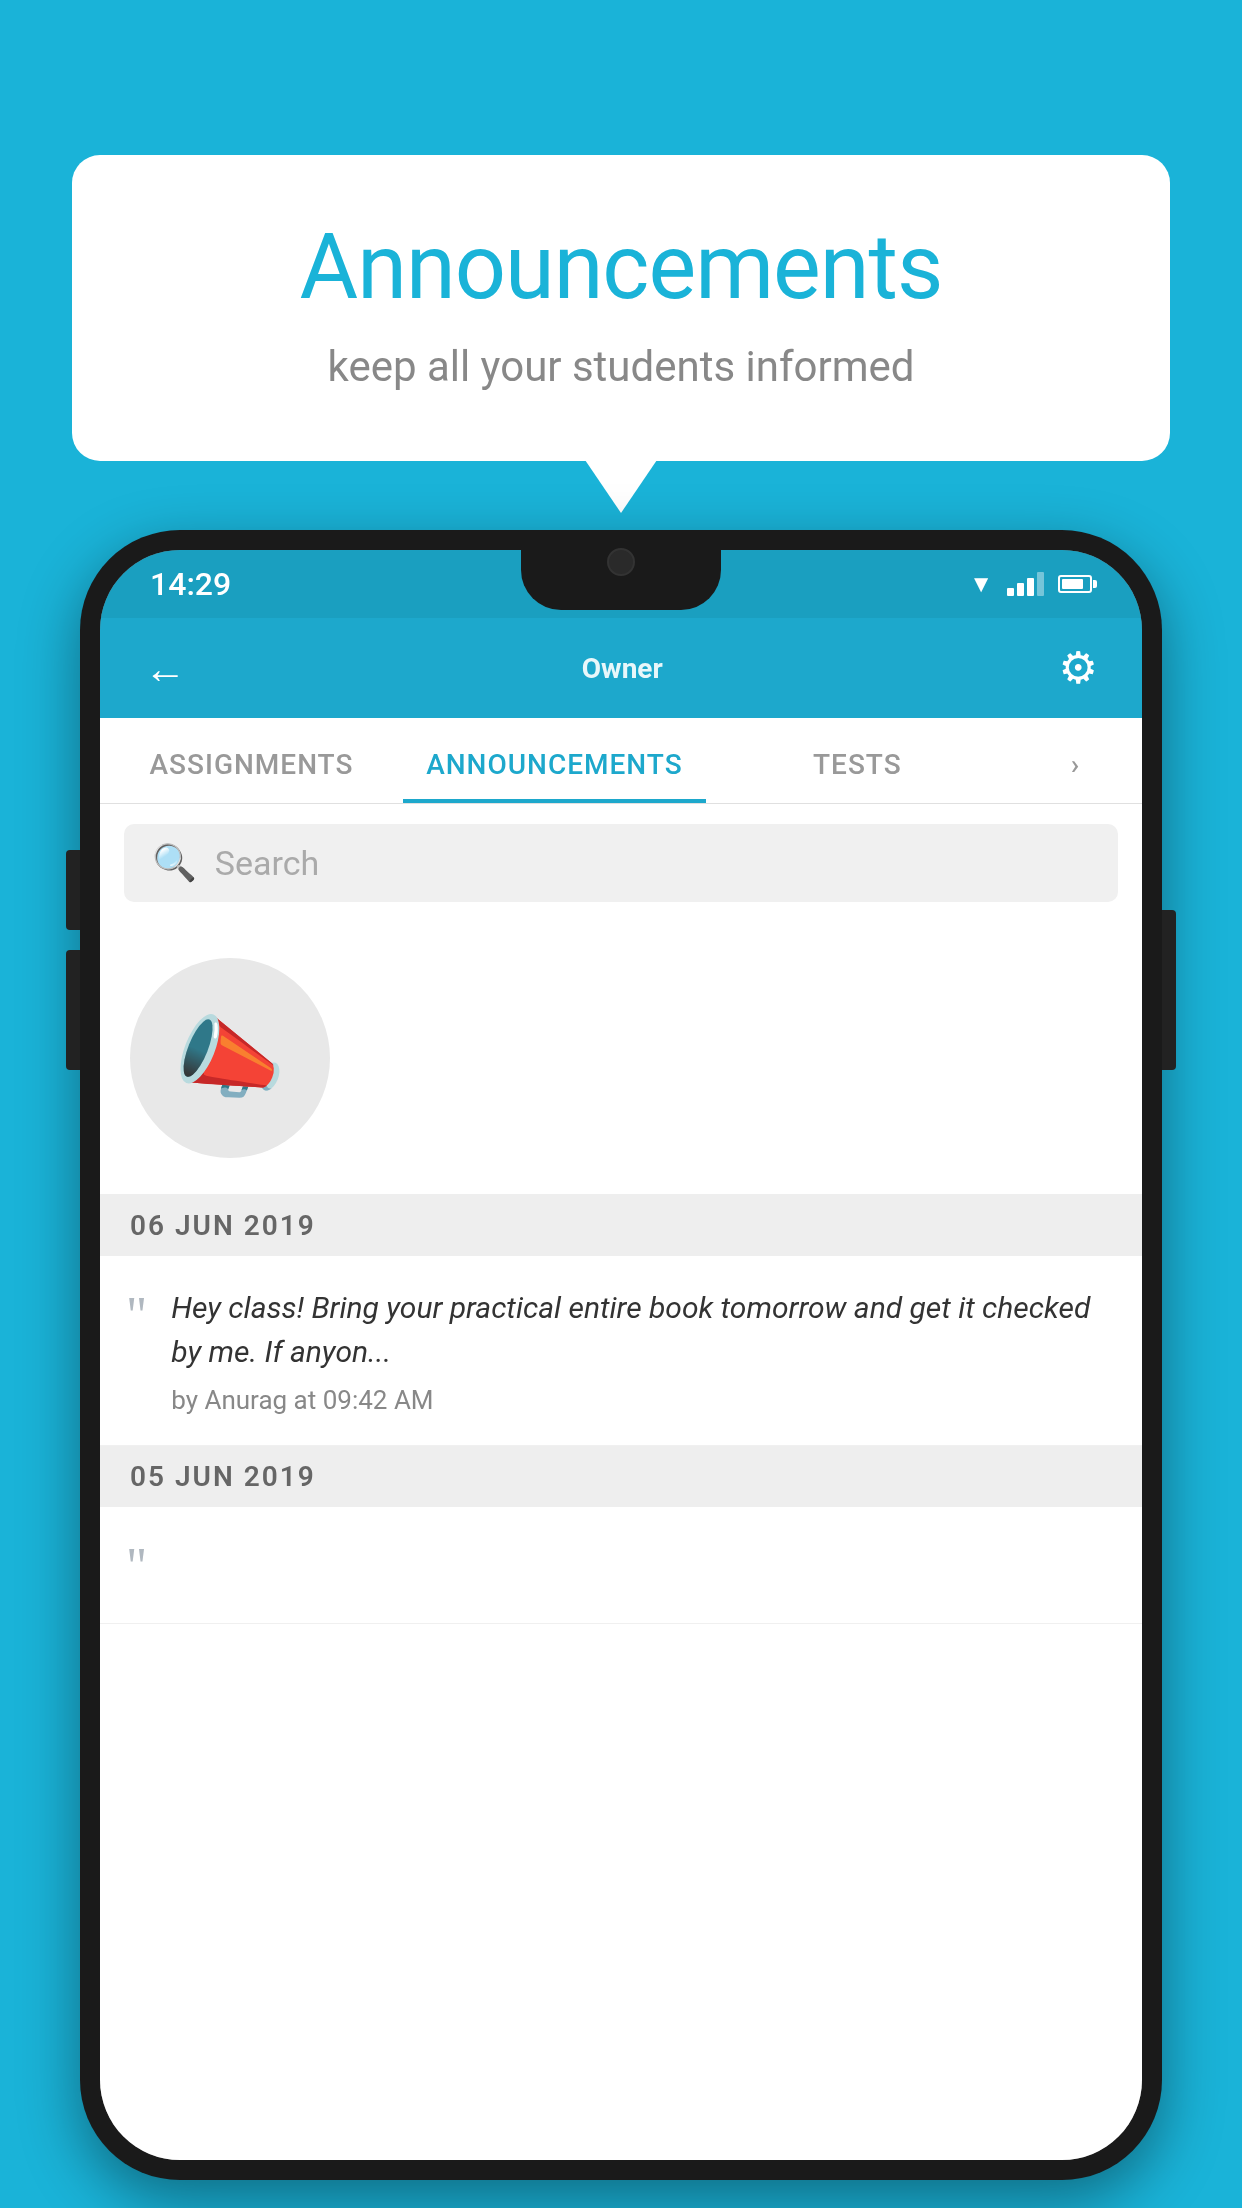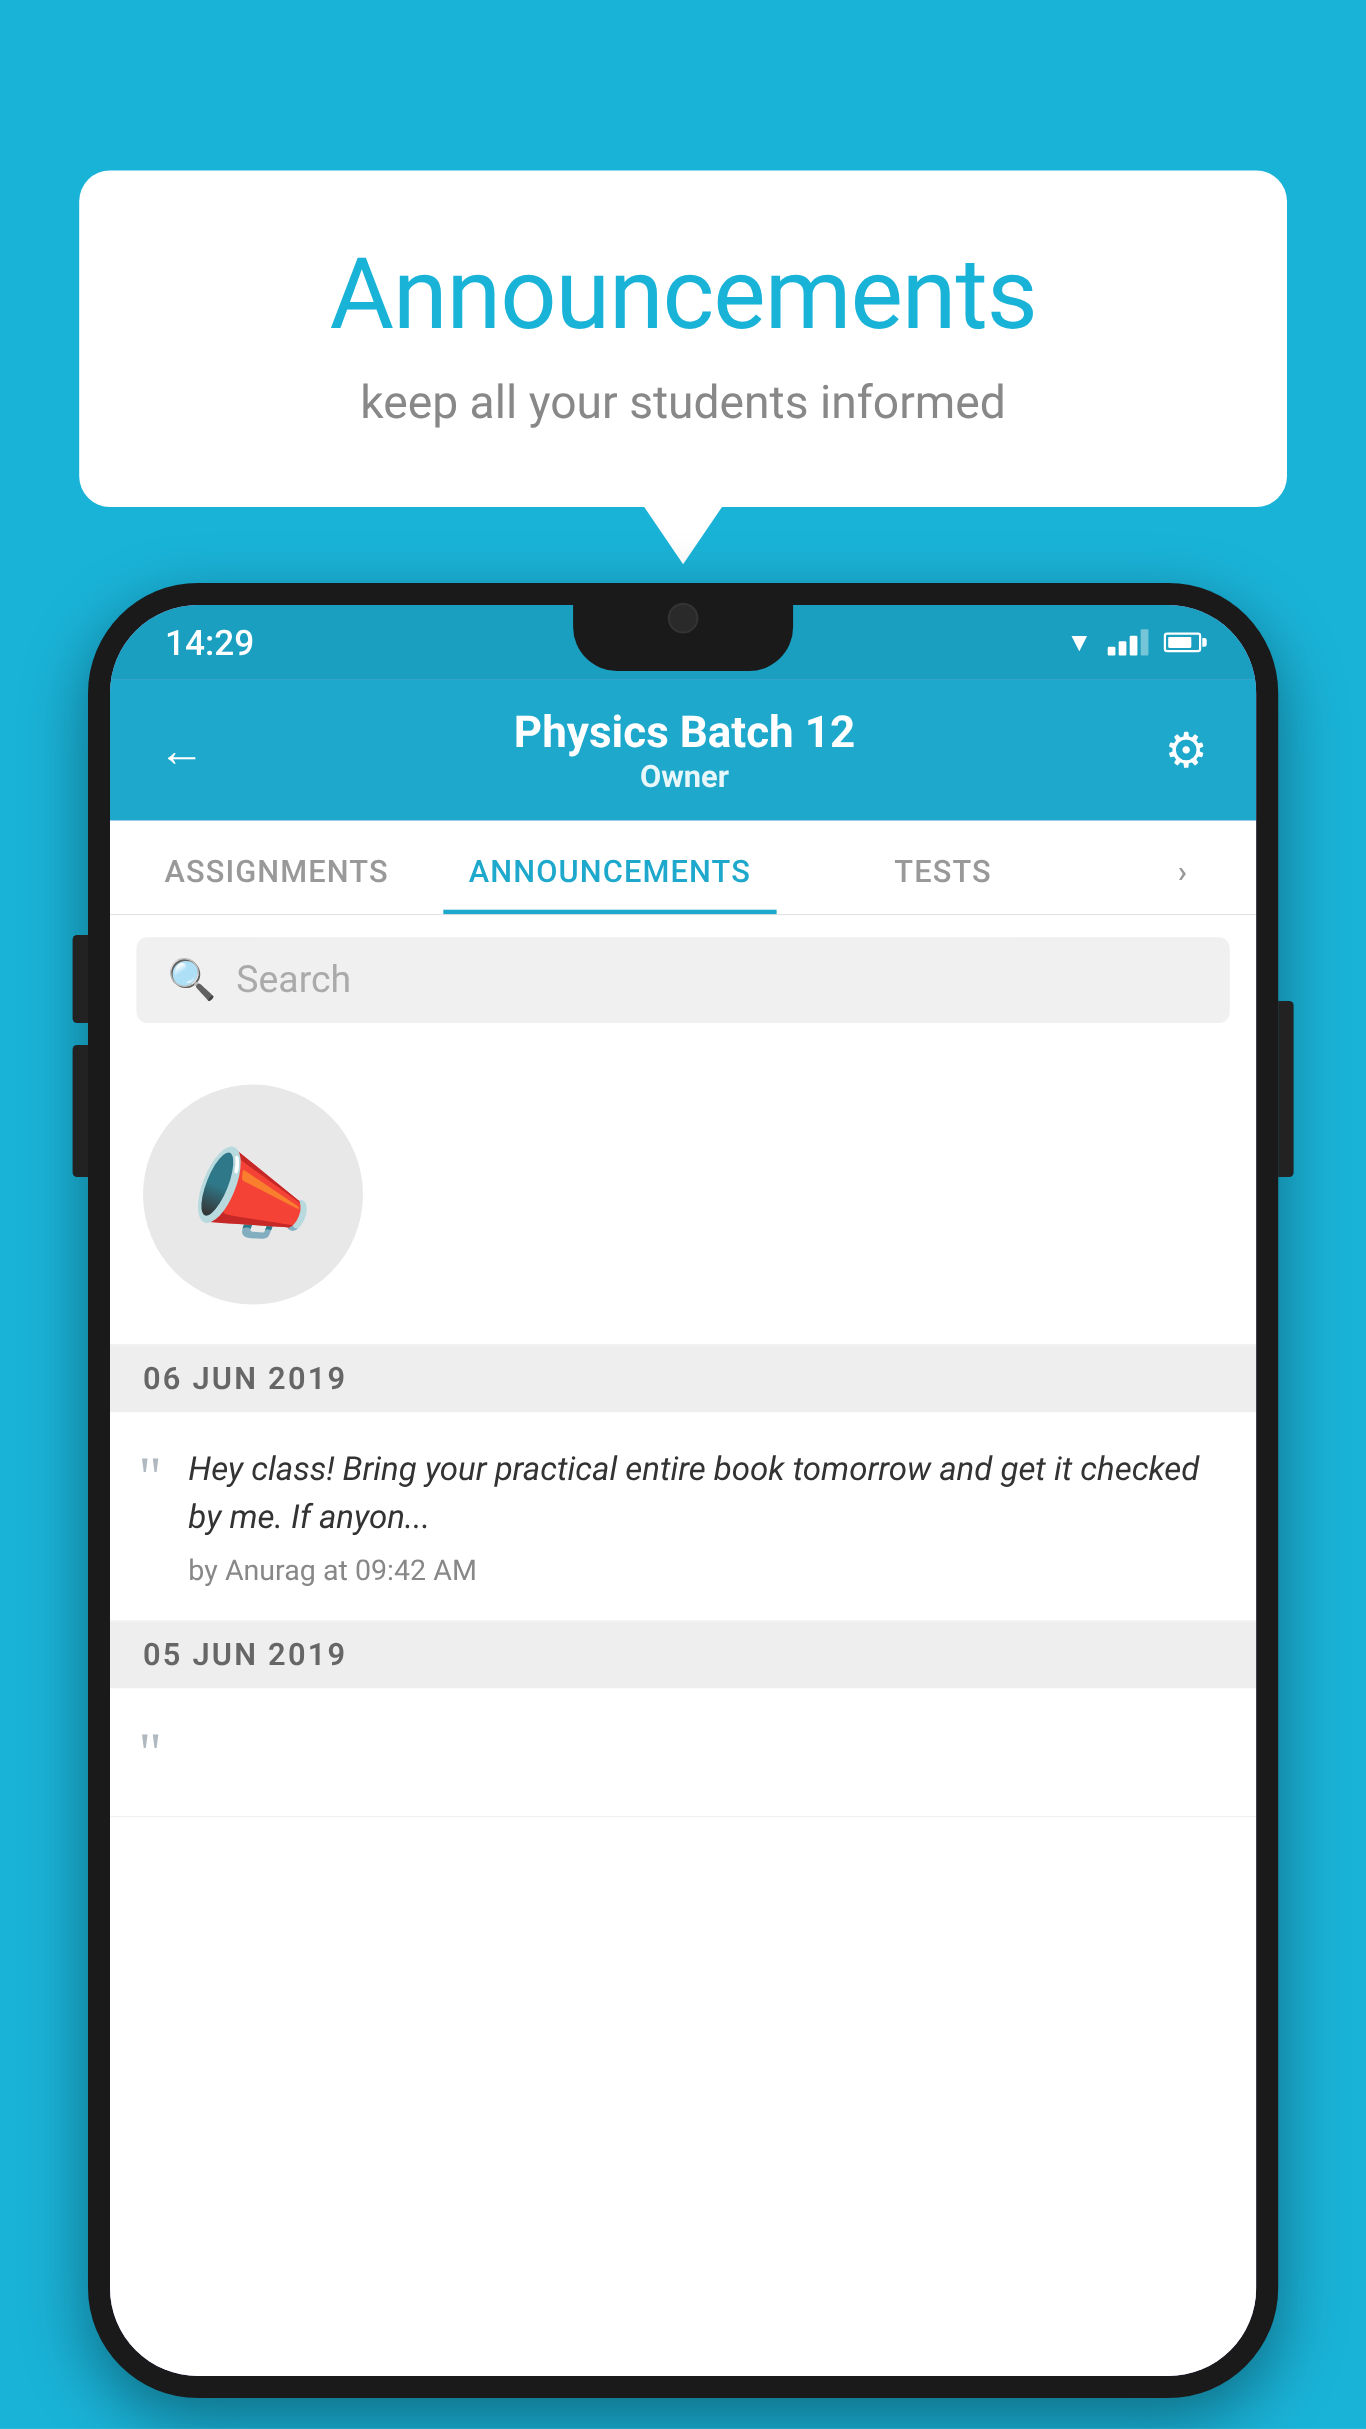--- a/index.html
+++ b/index.html
@@ -128,21 +128,21 @@
       top: 380px;
       width: 14px;
       height: 160px;
       background: #222;
       border-radius: 0 4px 4px 0;
     }
 
     .phone-screen {
       width: 100%;
       height: 100%;
-      background: #c4b5fd;
+      background: #737373;
       border-radius: 80px;
       overflow: hidden;
       display: flex;
       flex-direction: column;
     }
 
     
     .status-bar {
       background: #1a9fc0;
       height: 68px;
@@ -441,21 +441,20 @@
           </div>
           <div class="battery-icon">
             <div class="battery-fill"></div>
           </div>
         </div>
       </div>
 
       <div class="app-header">
         <span class="header-back">←</span>
         <div class="header-title-section">
-          <div class="header-title">Physics Batch 12</div>
           <div class="header-subtitle">Owner</div>
         </div>
         <span class="header-gear">⚙</span>
       </div>
 
       <div class="tab-bar">
         <div class="tab-item">
           <span>ASSIGNMENTS</span>
         </div>
         <div class="tab-item active">

